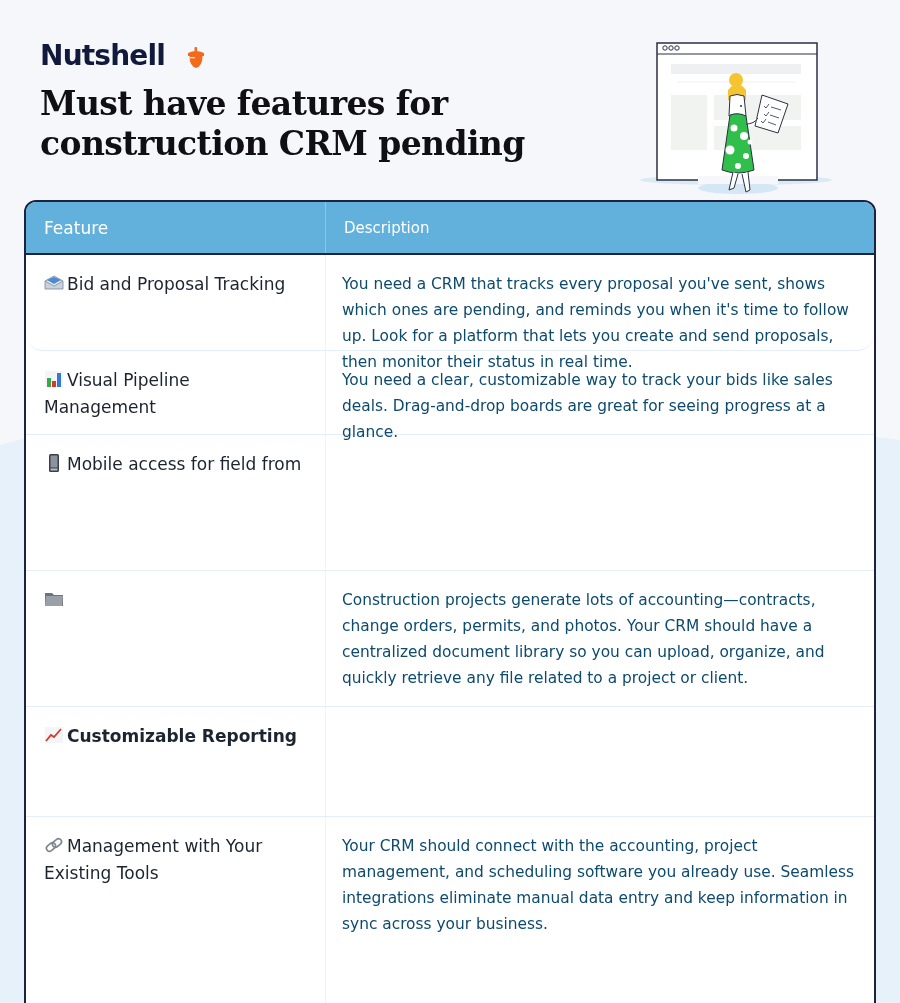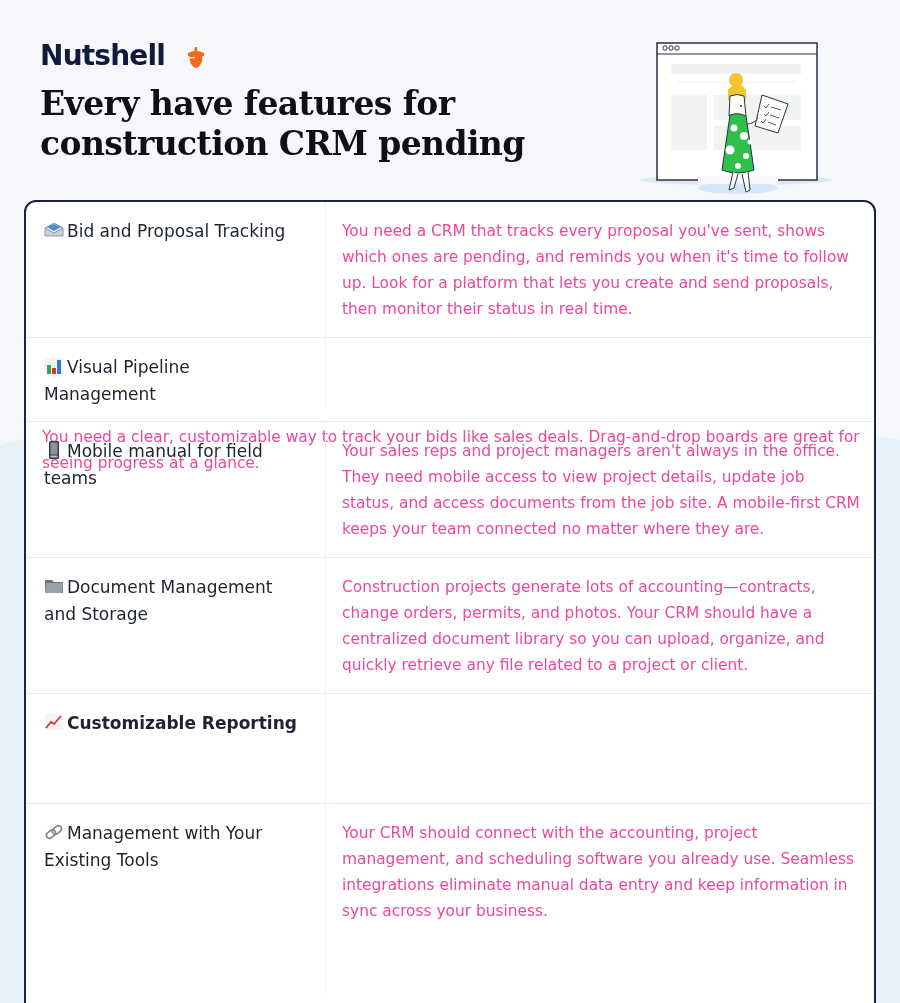--- a/index.html
+++ b/index.html
@@ -49,21 +49,21 @@
   .th.feature { width: 300px; padding-left: 18px; border-right: 1px solid #8cc6e6; font-size: 17px; }
   .th.desc { flex: 1; padding-left: 18px; font-size: 15px; }
   .row { display: flex; border-bottom: 1.5px solid #e3eef8; }
   .cell-feature {
     width: 300px; padding: 16px 18px 0 18px;
     border-right: 1px solid #eef3f9;
     font-size: 17px; line-height: 27px; color: #1c2430;
   }
   .cell-desc {
     flex: 1; padding: 16px 14px 0 16px;
-    font-size: 15.4px; line-height: 26px; color: #ec4899;
+    font-size: 15.4px; line-height: 26px; color: #0c4a6e;
   }
   .emoji { display: inline-block; width: 20px; height: 18px; vertical-align: -2px; margin-right: 3px; }
 </style>
 </head>
 <body>
 
 <svg class="bg-wave" viewBox="0 0 900 1003">
   <rect x="0" y="0" width="900" height="1003" fill="#f5f7fa"></rect>
   <path d="M0 445 C 200 390, 600 400, 900 440 L 900 1003 L 0 1003 Z" fill="#e6f1f9"></path>
 </svg>
@@ -72,21 +72,21 @@
   <div class="brand">
     <span class="brand-name">Nutshell</span>
     <svg class="acorn" viewBox="0 0 18 22">
       <rect x="7.5" y="0" width="2.6" height="5" rx="1" fill="#f26a1b"></rect>
       <path d="M1 6 Q9 2 17 6 L17 9 L1 9 Z" fill="#f26a1b"></path>
       <path d="M2.5 9 L15.5 9 Q15.5 19 9 21 Q2.5 19 2.5 9 Z" fill="#f26a1b"></path>
       <rect x="3" y="10" width="5" height="1.3" fill="#fde3d3"></rect>
     </svg>
   </div>
   <h1 class="title">
-    <div>Every have features for</div>
+    <div>Must have features for</div>
     <div>construction CRM pending</div>
   </h1>
 </div>
 
 <svg class="illustration" viewBox="0 0 200 160">
   <ellipse cx="98" cy="142" rx="96" ry="5" fill="#dbe9f5"></ellipse>
   <ellipse cx="100" cy="150" rx="40" ry="6" fill="#d5e6f4"></ellipse>
   <rect x="19" y="5" width="160" height="137" fill="#ffffff" stroke="#2a2f45" stroke-width="1.5"></rect>
   <line x1="19" y1="16" x2="179" y2="16" stroke="#2a2f45" stroke-width="1.2"></line>
   <circle cx="27" cy="10" r="2.2" fill="none" stroke="#2a2f45" stroke-width="1"></circle>
@@ -118,61 +118,64 @@
 
   <path d="M124 57 L150 66 L140 95 L117 88 Z" fill="#ffffff" stroke="#2a2f45" stroke-width="1"></path>
   <path d="M126 68 l2 2 l3 -4 M126 76 l2 2 l3 -4 M123 83 l2 2 l3 -4" stroke="#2a2f45" stroke-width="0.8" fill="none"></path>
   <line x1="133" y1="69" x2="143" y2="72" stroke="#2a2f45" stroke-width="0.8"></line>
   <line x1="132" y1="77" x2="141" y2="80" stroke="#2a2f45" stroke-width="0.8"></line>
   <line x1="130" y1="84" x2="138" y2="87" stroke="#2a2f45" stroke-width="0.8"></line>
   <path d="M108 86 Q116 86 120 80" stroke="#2a2f45" stroke-width="1" fill="#fff"></path>
 </svg>
 
 <div class="table-card">
+  <div class="thead">
+    <div class="th feature">Feature</div>
+    <div class="th desc">Description</div>
+  </div>
 
-  <div class="row" style="height:136px;">
+  <div class="row" style="height:96px;border-radius:17px;">
     <div class="cell-feature">
       <svg class="emoji" viewBox="0 0 20 18">
         <path d="M1 7 L10 2 L19 7 L19 15 L1 15 Z" fill="#c9d2dc" stroke="#7c8794" stroke-width="0.8"></path>
         <path d="M1 7 L10 12 L19 7" fill="#e9eef3" stroke="#7c8794" stroke-width="0.8"></path>
         <path d="M3 6 L10 3 L17 6 L10 10 Z" fill="#4a8cd4"></path>
       </svg><span>Bid and Proposal Tracking</span>
     </div>
     <div class="cell-desc">You need a CRM that tracks every proposal you've sent, shows which ones are pending, and reminds you when it's time to follow up. Look for a platform that lets you create and send proposals, then monitor their status in real time.</div>
   </div>
 
-  <div class="row" style="height:84px;flex-direction:column;">
+  <div class="row" style="height:84px;">
     <div class="cell-feature">
       <svg class="emoji" viewBox="0 0 20 18">
         <rect x="1" y="1" width="18" height="16" fill="#f3f5f7"></rect>
         <rect x="3" y="8" width="4" height="9" fill="#3aa84a"></rect>
         <rect x="8" y="11" width="4" height="6" fill="#d63a2f"></rect>
         <rect x="13" y="3" width="4" height="14" fill="#3578d6"></rect>
       </svg><span>Visual Pipeline Management</span>
     </div>
     <div class="cell-desc">You need a clear, customizable way to track your bids like sales deals. Drag-and-drop boards are great for seeing progress at a glance.</div>
   </div>
 
   <div class="row" style="height:136px;">
     <div class="cell-feature">
       <svg class="emoji" viewBox="0 0 20 18">
         <rect x="5" y="0" width="10" height="18" rx="1.5" fill="#3a3f47"></rect>
         <rect x="6.5" y="1.5" width="7" height="12" fill="#8b939e"></rect>
         <rect x="6.5" y="14.5" width="7" height="2" fill="#b8bec6"></rect>
-      </svg><span>Mobile manual for field teams</span>
+      </svg><span>Mobile access for field from</span>
     </div>
-    <div class="cell-desc">Your sales reps and project managers aren't always in the office. They need mobile access to view project details, update job status, and access documents from the job site. A mobile-first CRM keeps your team connected no matter where they are.</div>
   </div>
 
   <div class="row" style="height:136px;">
     <div class="cell-feature">
       <svg class="emoji" viewBox="0 0 20 18">
         <path d="M1 3 L8 3 L10 5 L19 5 L19 16 L1 16 Z" fill="#6d737b"></path>
         <path d="M2 6 L19 6 L18 16 L1 16 Z" fill="#9aa0a8"></path>
-      </svg><span>Document Management and Storage</span>
+      </svg>
     </div>
     <div class="cell-desc">Construction projects generate lots of accounting—contracts, change orders, permits, and photos. Your CRM should have a centralized document library so you can upload, organize, and quickly retrieve any file related to a project or client.</div>
   </div>
 
   <div class="row" style="height:110px;font-weight:bold;">
     <div class="cell-feature">
       <svg class="emoji" viewBox="0 0 20 18">
         <rect x="1" y="1" width="18" height="16" fill="#f3f5f7"></rect>
         <path d="M2 15 L7 9 L10 11 L17 3" stroke="#d63a2f" stroke-width="1.8" fill="none"></path>
       </svg><span>Customizable Reporting</span>

